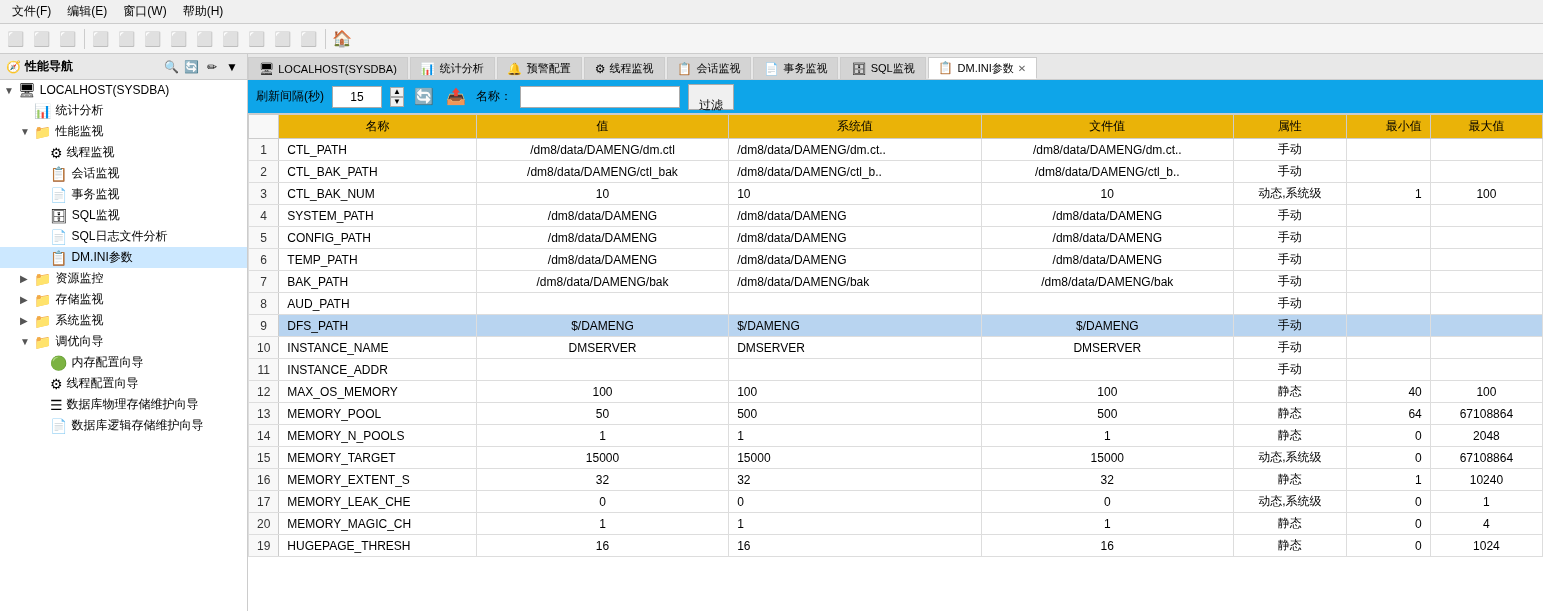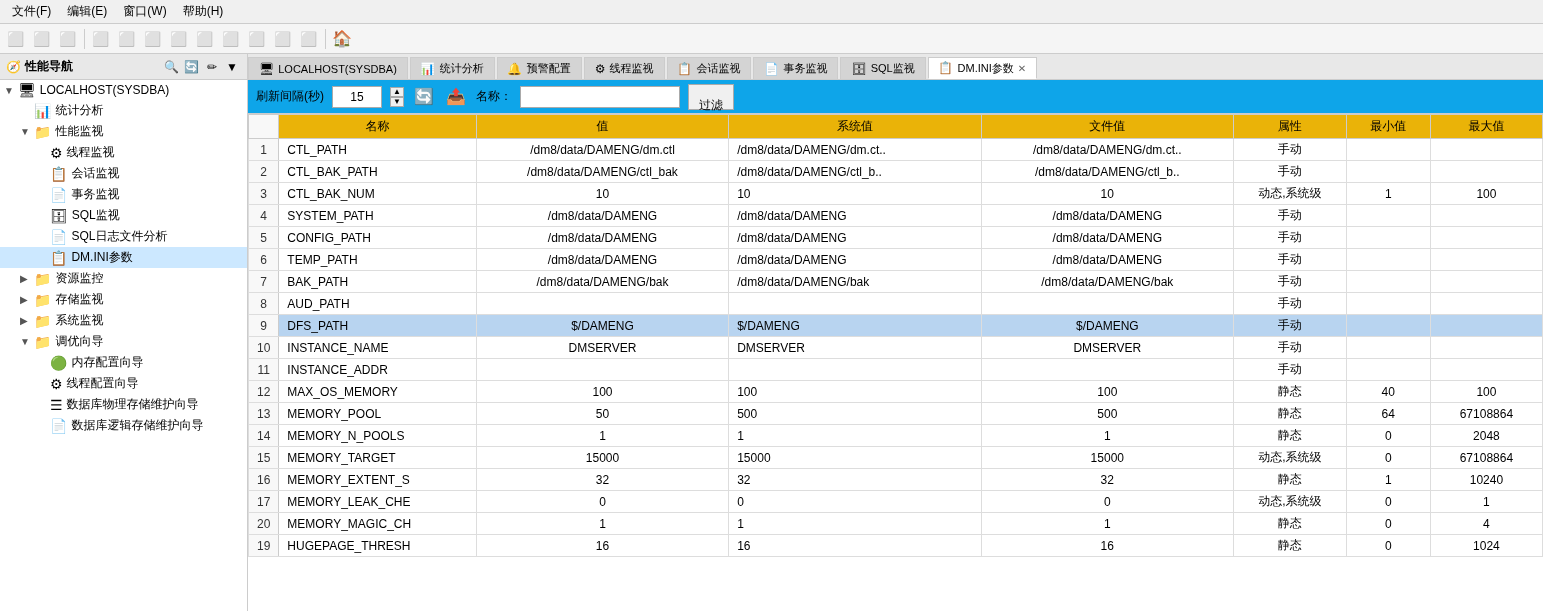--- a/index.html
+++ b/index.html
@@ -208,21 +208,21 @@
       color: #333;
       width: 30px;
       background: #f8f8f8;
       border-right: 1px solid #ccc;
     }
     .col-name { min-width: 140px; }
     .col-value { min-width: 180px; text-align: center; }
     .col-sysvalue { min-width: 180px; }
     .col-filevalue { min-width: 180px; text-align: center; }
     .col-attr { min-width: 80px; text-align: center; }
-    .col-min { min-width: 60px; text-align: center; }
+    .col-min { min-width: 60px; text-align: right; }
     .col-max { min-width: 80px; text-align: center; }
   </style>
 </head>
 <body>
 
 <div class="menu-bar">
   <span class="menu-item">文件(F)</span>
   <span class="menu-item">编辑(E)</span>
   <span class="menu-item">窗口(W)</span>
   <span class="menu-item">帮助(H)</span>

